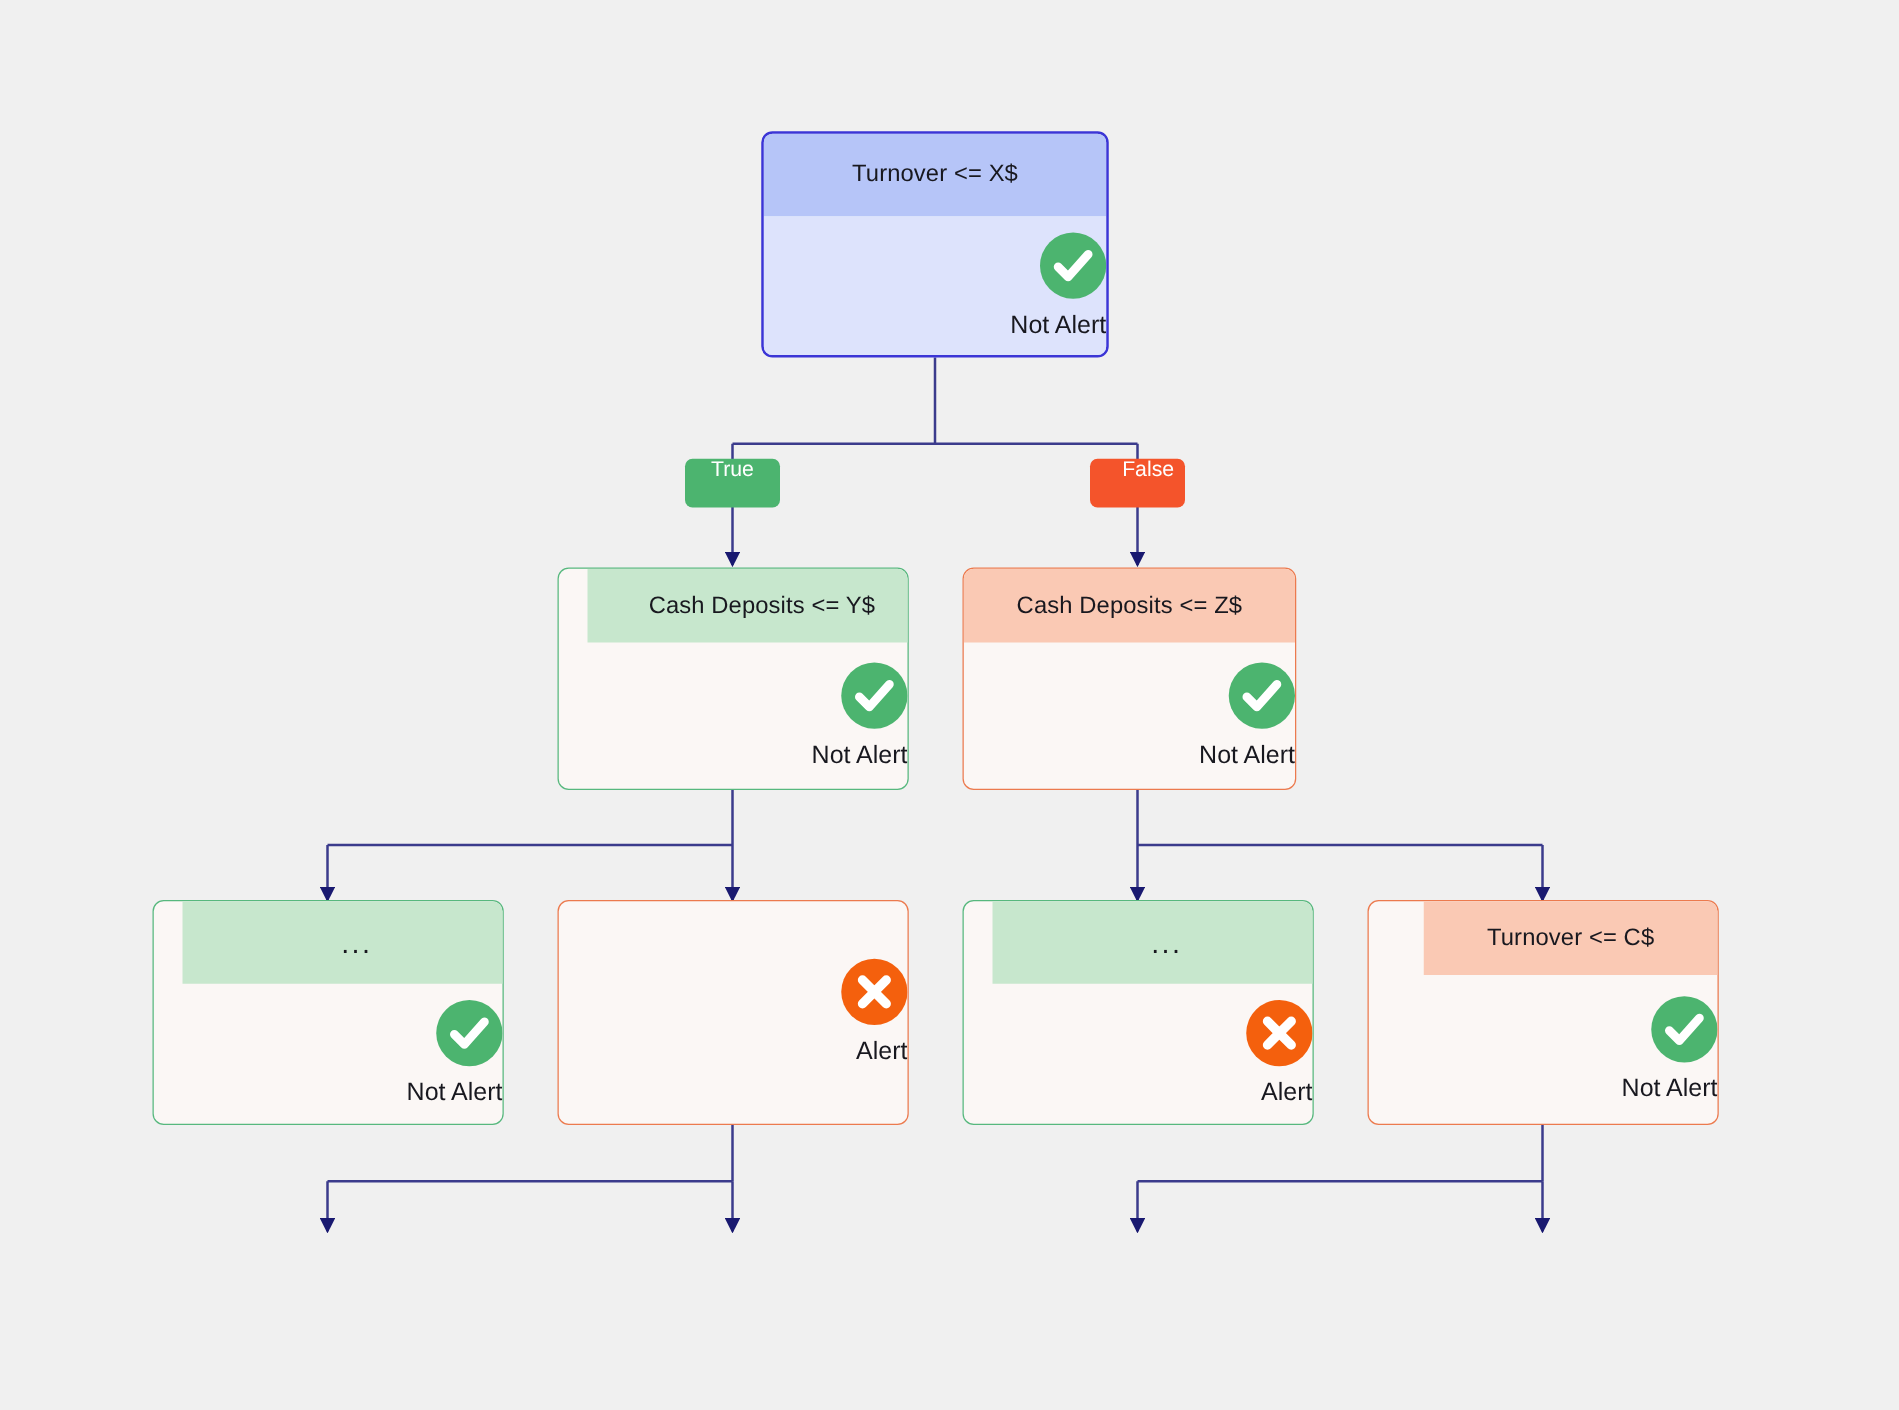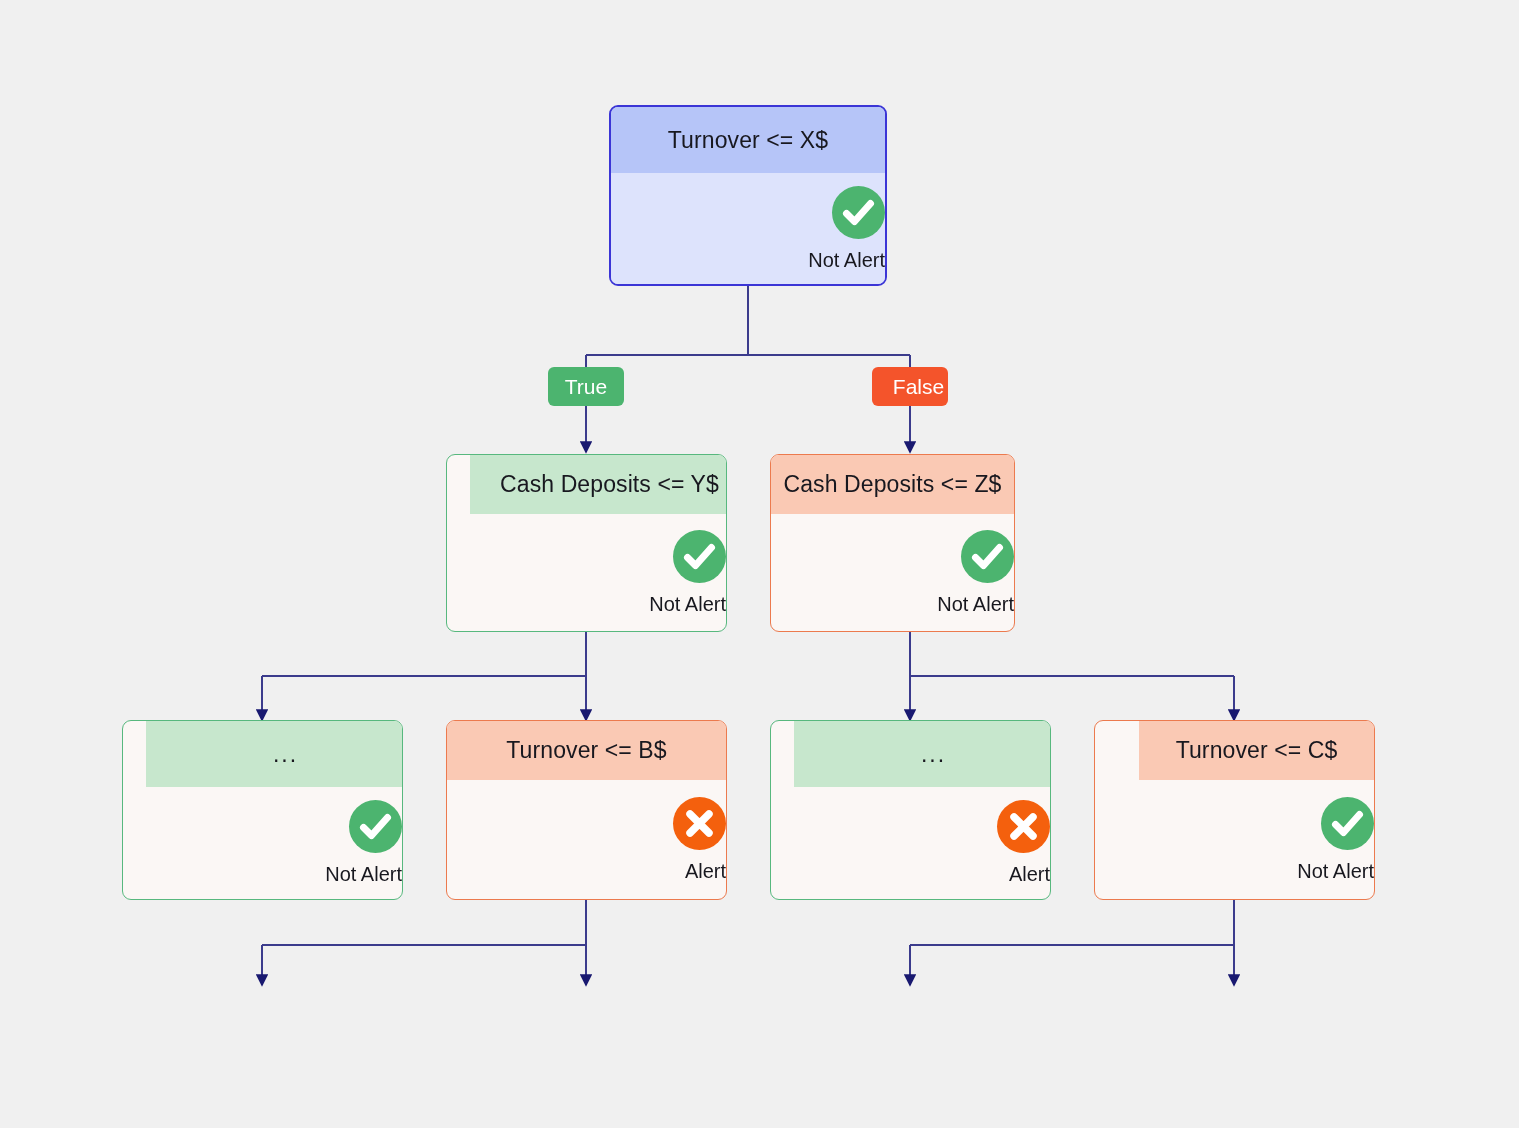--- a/index.html
+++ b/index.html
@@ -33,21 +33,21 @@
     display: flex;
     flex-direction: column;
     background: #fbf7f5;
   }
   .node-header {
     box-sizing: border-box;
     width: 100%;
     display: flex;
     align-items: center;
     justify-content: center;
-    font-size: 23px;
+    font-size: 19px;
     color: #18181f;
     letter-spacing: 0.1px;
     white-space: nowrap;
   }
   .node-body {
     box-sizing: border-box;
     flex: 1 1 auto;
     width: 100%;
     display: flex;
     flex-direction: column;
@@ -79,24 +79,24 @@
   .node.green .node-header { background: #c7e7cd; margin-left: 23px; }
   
   .node.orange { border: 1.6px solid #ec7a4e; }
   .node.orange .node-header { background: #fac9b4; }
 
   .branch-badge {
     position: absolute;
     box-sizing: border-box;
     border-radius: 6px;
     display: flex;
-    align-items: center;
+    align-items: flex-start;
     justify-content: center;
     color: #ffffff;
-    font-size: 21px;
+    font-size: 17px;
     line-height: 1;
     white-space: nowrap;
   }
   .branch-badge.true-badge  { background: #4cb46f; }
   .branch-badge.false-badge { background: #f4542b; }
   .ellipsis-head { letter-spacing: 2px; font-size: 23px; }
 </style>
 </head>
 <body>
 
@@ -163,21 +163,21 @@
     <div class="node-body">
       <div class="status-icon" style="background:#4cb46f;">
         <svg width="53" height="53" viewBox="0 0 53 53" aria-hidden="true">
           <path d="M14.5 27.5 L22.5 35.5 L38.5 17.5" stroke="#ffffff" stroke-width="7" stroke-linecap="round" stroke-linejoin="round" fill="none"></path>
         </svg>
       </div>
       <div class="status-label">Not Alert</div>
     </div>
   </div>
 
-  <div class="node orange" style="left:770px; top:454px; width:245px; height:178px;">
+  <div class="node orange" style="left:770px; top:454px; width:267px; height:178px;">
     <div class="node-header" style="height:59px;">Cash Deposits &lt;= Z$</div>
     <div class="node-body">
       <div class="status-icon" style="background:#4cb46f;">
         <svg width="53" height="53" viewBox="0 0 53 53" aria-hidden="true">
           <path d="M14.5 27.5 L22.5 35.5 L38.5 17.5" stroke="#ffffff" stroke-width="7" stroke-linecap="round" stroke-linejoin="round" fill="none"></path>
         </svg>
       </div>
       <div class="status-label">Not Alert</div>
     </div>
   </div>
@@ -188,21 +188,20 @@
       <div class="status-icon" style="background:#4cb46f;">
         <svg width="53" height="53" viewBox="0 0 53 53" aria-hidden="true">
           <path d="M14.5 27.5 L22.5 35.5 L38.5 17.5" stroke="#ffffff" stroke-width="7" stroke-linecap="round" stroke-linejoin="round" fill="none"></path>
         </svg>
       </div>
       <div class="status-label">Not Alert</div>
     </div>
   </div>
 
   <div class="node orange" style="left:446px; top:720px; width:281px; height:180px;">
-    <div class="node-header" style="height:59px;">Turnover &lt;= B$</div>
     <div class="node-body">
       <div class="status-icon" style="background:#f4600d;">
         <svg width="53" height="53" viewBox="0 0 53 53" aria-hidden="true">
           <path d="M17 17 L36 36 M36 17 L17 36" stroke="#ffffff" stroke-width="7.5" stroke-linecap="round" fill="none"></path>
         </svg>
       </div>
       <div class="status-label">Alert</div>
     </div>
   </div>
 

